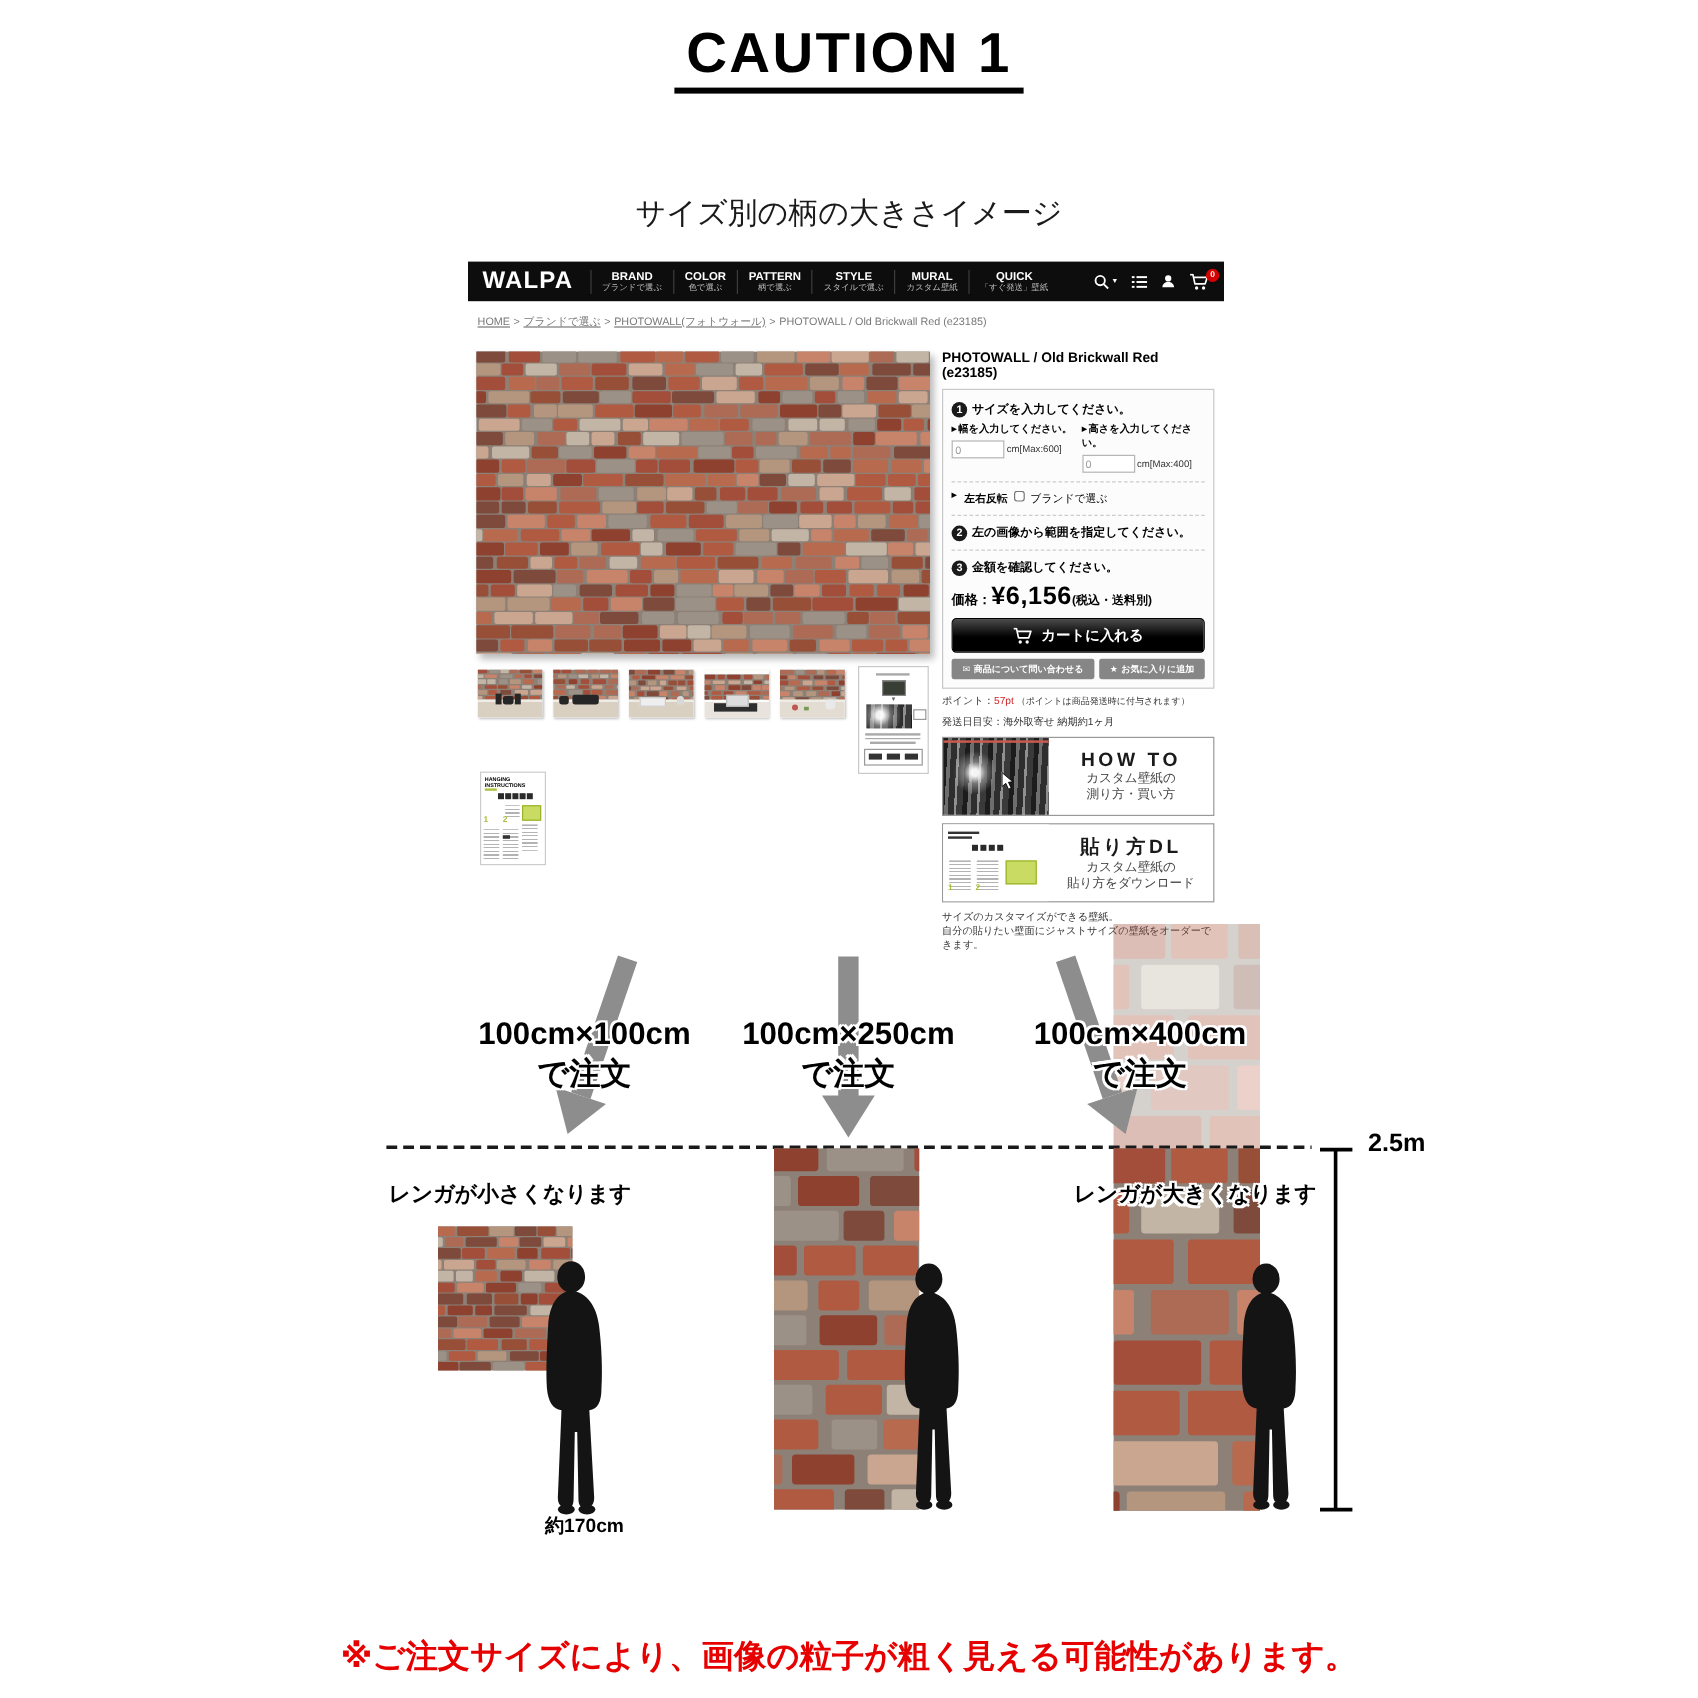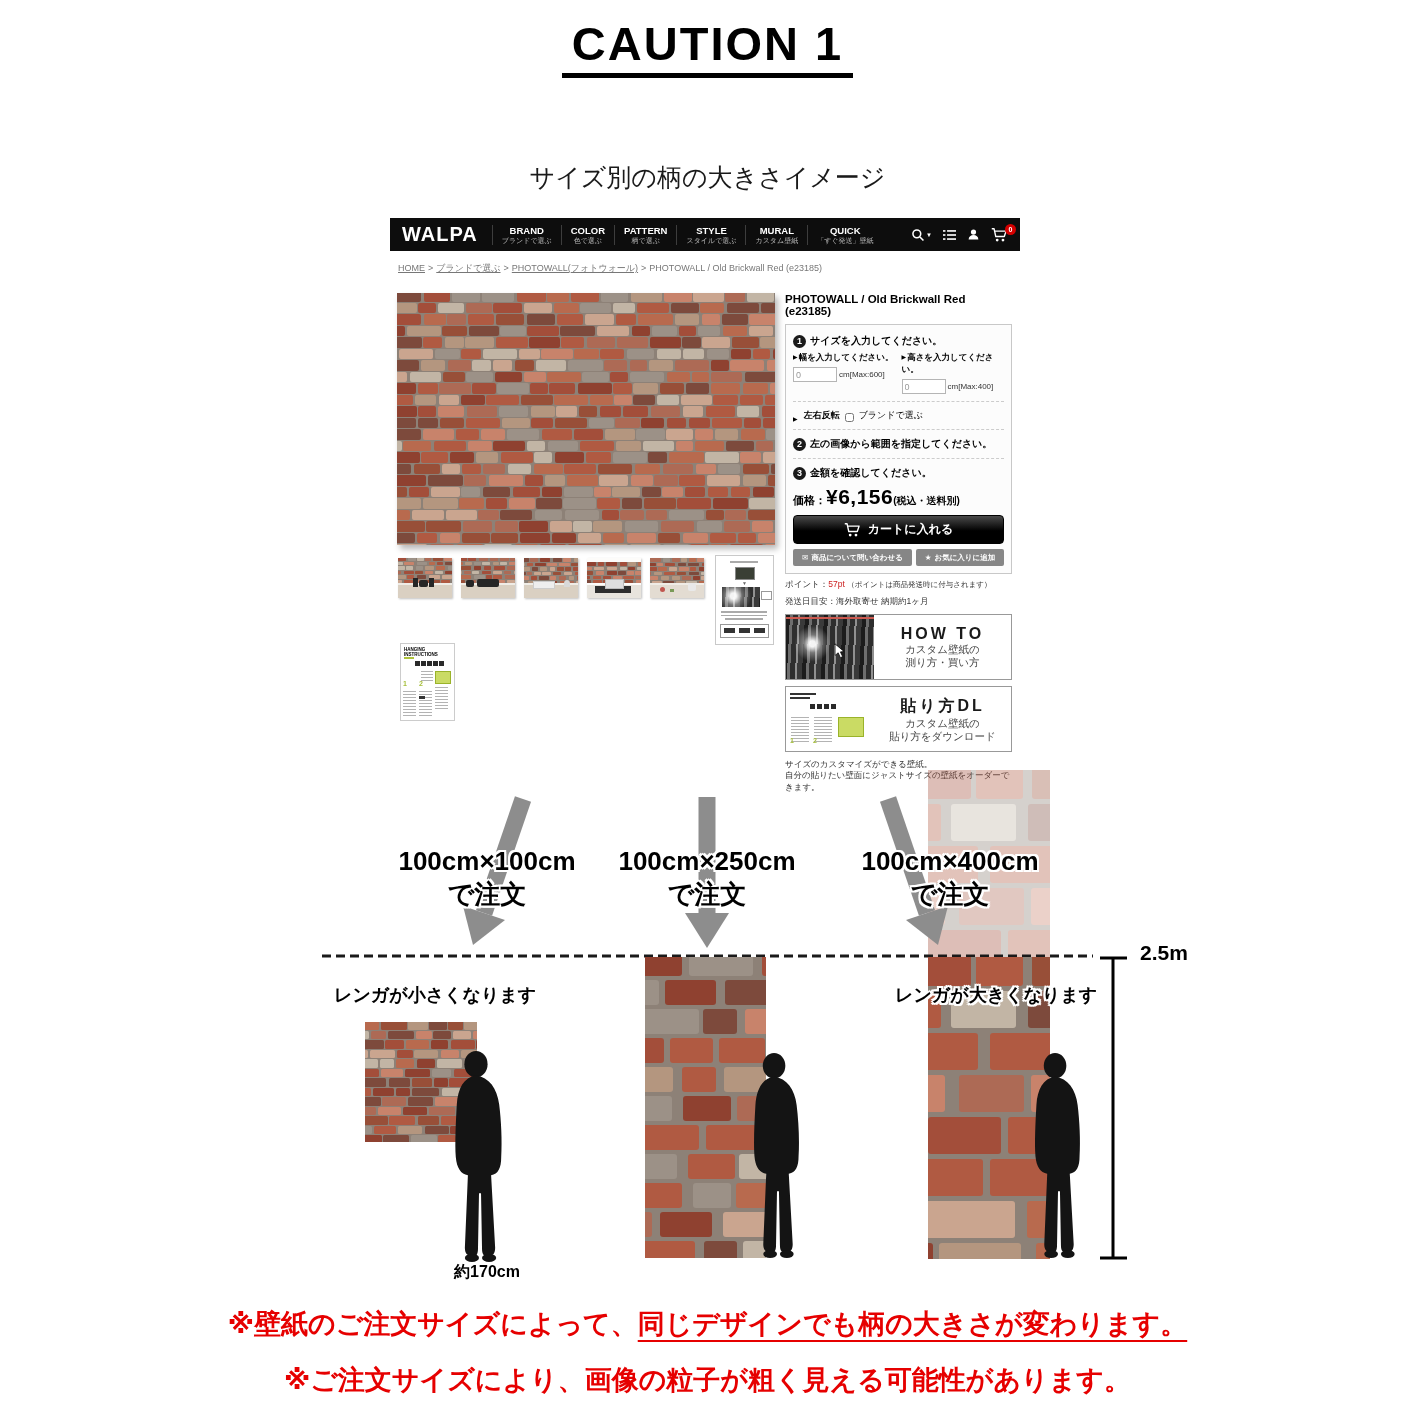--- a/index.html
+++ b/index.html
@@ -64,21 +64,21 @@
   .steptext{font-size:10px;font-weight:bold;}
   .size-row{display:flex;gap:6px;}
   .size-col{flex:1;}
   .fieldlab{font-size:8.5px;font-weight:bold;margin-bottom:3px;}
   .tri{font-size:6px;vertical-align:1px;margin-right:1px;}
   .inputrow{display:flex;align-items:center;gap:2px;}
   .numin{width:38px;height:13px;border:1px solid #b5b5b5;font-size:9px;color:#999;padding:0 2px;
          font-family:"Liberation Sans",sans-serif;}
   .unit{font-size:8px;color:#333;}
   .dash{border:none;border-top:1px dashed #ccc;margin:7px 0;}
-  .flip-row{display:flex;align-items:flex-end;gap:5px;font-size:9px;}
+  .flip-row{display:flex;align-items:flex-start;gap:5px;font-size:9px;}
   .flip-lab{font-weight:bold;}
   .price-row{margin:5px 0 6px 0;display:flex;align-items:baseline;}
   .price-lab{font-size:11px;font-weight:bold;}
   .price-val{font-size:21px;font-weight:bold;letter-spacing:0.5px;}
   .price-note{font-size:10px;font-weight:bold;}
   #cart-btn{height:27px;background:linear-gradient(#4a4a4a,#000 55%);border-radius:4px;
             display:flex;align-items:center;justify-content:center;gap:7px;color:#fff;
             font-size:12px;font-weight:bold;cursor:pointer;border:1px solid #000;}
   .minor-btns{display:flex;gap:4px;margin-top:5px;}
   .minor-btn{background:#868686;border-radius:2px;color:#fff;font-size:7.5px;font-weight:bold;
@@ -959,21 +959,21 @@
   </div>
   <div class="order-label halo" style="left:597px;top:845px;">
     <div>100cm×250cm</div>
       <div>で注文</div>
   </div>
   <div class="order-label halo" style="left:840px;top:845px;">
     <div>100cm×400cm</div>
       <div>で注文</div>
   </div>
 
-  <div class="note" style="left:334px;top:983px;text-align:center;">レンガが小さくなります</div>
+  <div class="note" style="left:324px;top:983px;text-align:center;">レンガが小さくなります</div>
   <div class="note halo" style="left:895px;top:983px;">レンガが大きくなります</div>
   <div id="m25" style="left:1140px;top:941px;">2.5m</div>
   <div id="p170" style="left:442px;top:1262px;">約170cm</div>
 
   <div class="wall wall-solid" style="left: 365px; top: 1022px; width: 112px; height: 120px; background: rgb(141, 129, 119);">
       <div class="brick" style="left: -2.68217px; top: -1px; width: 16.966px; height: 8.5px; background: rgb(184, 106, 78); border-radius: 1.53px;"></div>
       <div class="brick" style="left: 16.2372px; top: -1px; width: 25.4878px; height: 8.5px; background: rgb(152, 79, 56); border-radius: 1.53px;"></div>
       <div class="brick" style="left: 43.4167px; top: -1px; width: 19.1998px; height: 8.5px; background: rgb(180, 150, 127); border-radius: 1.53px;"></div>
       <div class="brick" style="left: 63.9942px; top: -1px; width: 17.7629px; height: 8.5px; background: rgb(125, 74, 60); border-radius: 1.53px;"></div>
       <div class="brick" style="left: 83.4373px; top: -1px; width: 14.3573px; height: 8.5px; background: rgb(152, 79, 56); border-radius: 1.53px;"></div>
@@ -1107,18 +1107,15 @@
   <svg class="person" style="left:447px;top:1050px;" width="64" height="214" viewBox="0 0 60 212">
       <use href="#person-sym"></use>
     </svg>
   <svg class="person" style="left:747px;top:1052px;" width="60" height="208" viewBox="0 0 60 212">
       <use href="#person-sym"></use>
     </svg>
   <svg class="person" style="left:1028px;top:1052px;" width="60" height="208" viewBox="0 0 60 212">
       <use href="#person-sym"></use>
     </svg>
 
-  <div class="abs warn" style="top:1306px;">
-    <span>※壁紙のご注文サイズによって、</span><span class="u">同じデザインでも柄の大きさが変わります。</span>
-  </div>
   <div class="abs warn" style="top:1362px;">※ご注文サイズにより、画像の粒子が粗く見える可能性があります。</div>
 
 </div>
 
 </body></html>

